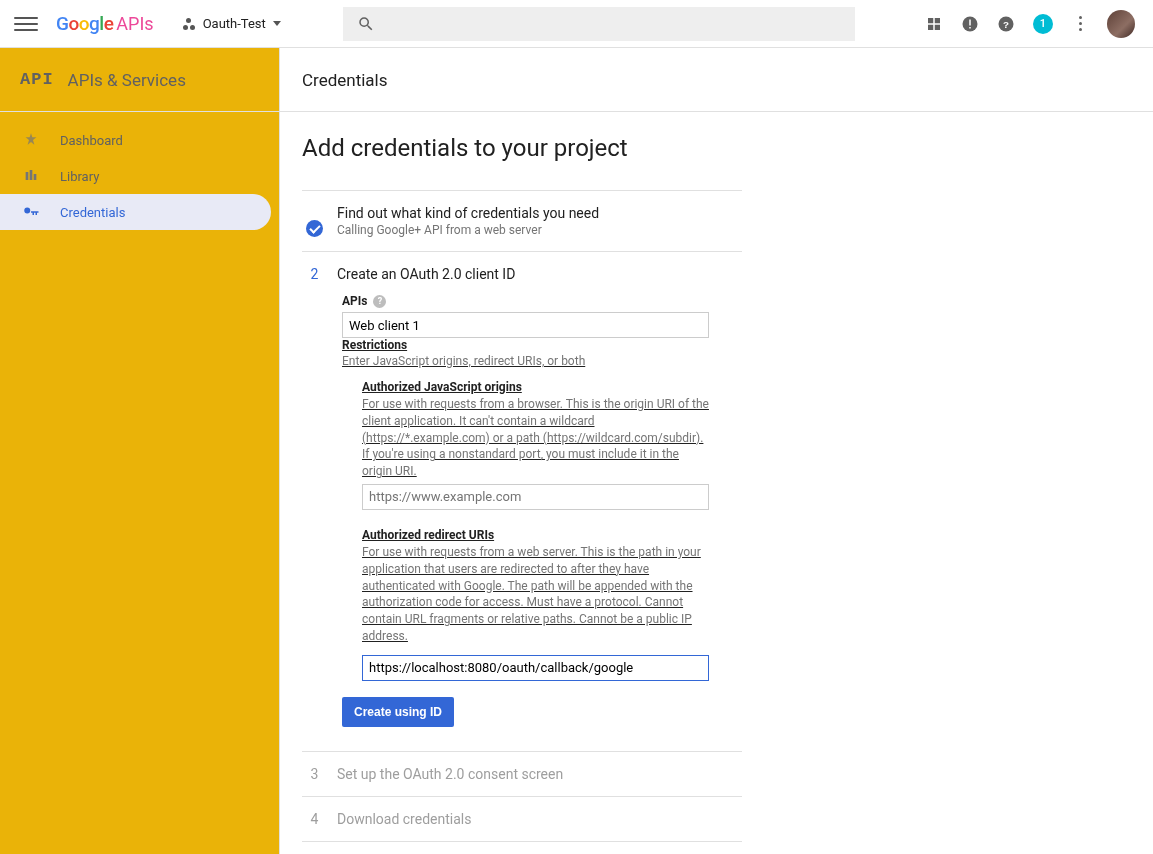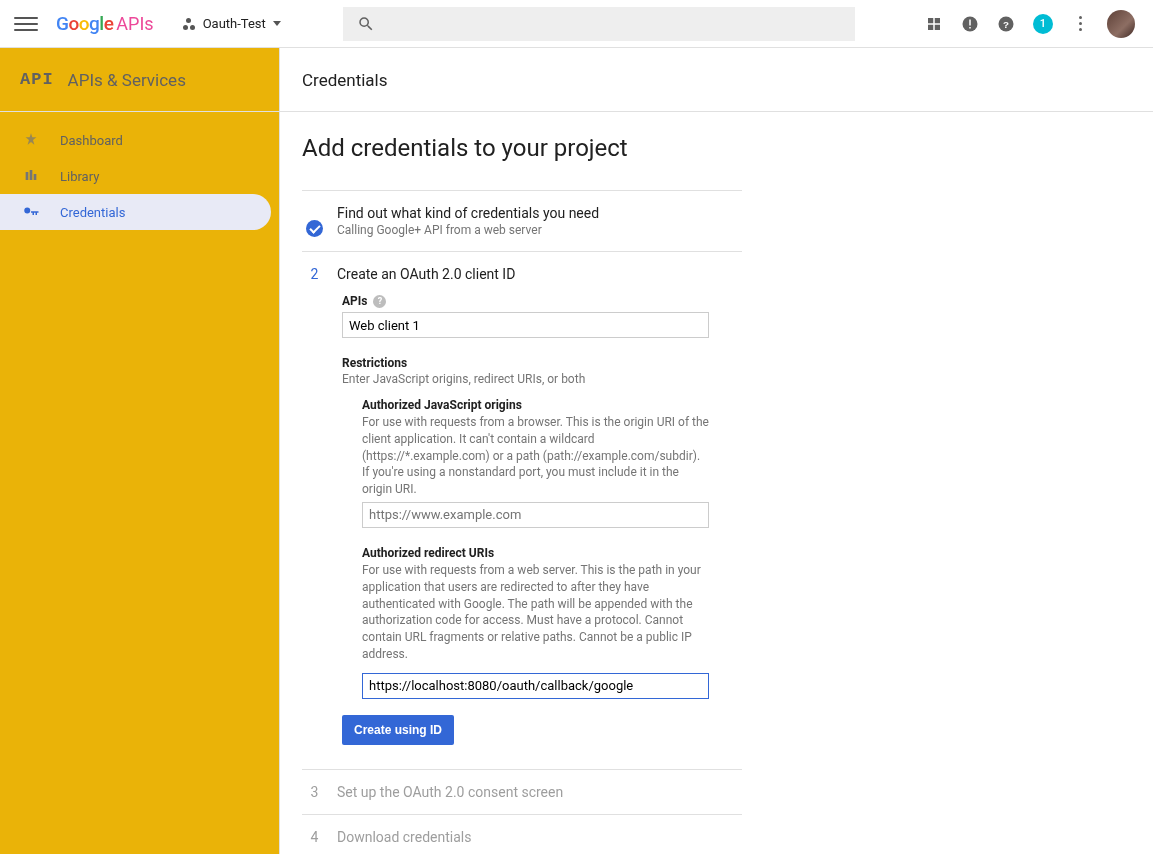--- a/index.html
+++ b/index.html
@@ -53,21 +53,21 @@
   .step-check::after{content:"";width:8px;height:4px;border-left:2px solid #fff;border-bottom:2px solid #fff;transform:rotate(-45deg);margin-top:-2px;}
   .step-title{font-size:14px;color:#212121;font-weight:400;}
   .step-sub{font-size:12px;color:#757575;margin-top:2px;}
   .step.disabled .step-num{color:#9e9e9e;}
   .step.disabled .step-title{color:#9e9e9e;}
   .step-body{padding-left:36px;margin-top:12px;}
   .field-label{font-size:12px;font-weight:700;margin-bottom:4px;display:flex;align-items:center;gap:6px;}
   .help-q{width:13px;height:13px;border-radius:50%;background:#bdbdbd;color:#fff;font-size:9px;display:flex;align-items:center;justify-content:center;}
   .txt-input{width:367px;height:26px;border:1px solid #ccc;padding:0 6px;font-size:13px;font-family:inherit;outline:none;}
   .txt-input.focus{border-color:#3367d6;}
-  .subsection{margin-top:18px;}
+  .subsection{text-decoration:underline;}
   .sub-title{font-size:12px;font-weight:700;}
   .sub-help{font-size:12px;color:#757575;margin-top:2px;}
   .indent{margin-top:12px;padding-left:20px;}
   .field-desc{font-size:12px;color:#757575;margin-top:2px;width:347px;line-height:1.4;}
   .input-row{position:relative;width:347px;margin-top:10px;}
   .input-row .txt-input{width:100%;}
   .clear-x{position:absolute;right:6px;top:5px;color:#888;cursor:pointer;font-size:15px;}
   .btn-primary{background:#3367d6;color:#fff;border:none;height:30px;padding:0 12px;font-size:12px;font-weight:700;cursor:pointer;margin-top:16px;border-radius:2px;}
 
   .g-logo{font-size:19px;font-weight:500;letter-spacing:-0.5px;}
@@ -189,21 +189,21 @@
               <span class="help-q">?</span>
             </div>
             <input class="txt-input" value="Web client 1" style="">
 
             <div class="subsection">
               <div class="sub-title">Restrictions</div>
               <div class="sub-help">Enter JavaScript origins, redirect URIs, or both</div>
 
               <div class="indent">
                 <div class="sub-title">Authorized JavaScript origins</div>
-                <div class="field-desc">For use with requests from a browser. This is the origin URI of the client application. It can't contain a wildcard (https://*.example.com) or a path (path://example.com/subdir). If you're using a nonstandard port, you must include it in the origin URI.</div>
+                <div class="field-desc">For use with requests from a browser. This is the origin URI of the client application. It can't contain a wildcard (https://*.example.com) or a path (https://wildcard.com/subdir). If you're using a nonstandard port, you must include it in the origin URI.</div>
                 <div class="input-row" style="margin-top:4px;">
                   <input class="txt-input" placeholder="https://www.example.com" style="">
                 </div>
               </div>
 
               <div class="indent" style="margin-top:18px;">
                 <div class="sub-title">Authorized redirect URIs</div>
                 <div class="field-desc">For use with requests from a web server. This is the path in your application that users are redirected to after they have authenticated with Google. The path will be appended with the authorization code for access. Must have a protocol. Cannot contain URL fragments or relative paths. Cannot be a public IP address.</div>
                 <div class="input-row">
                   <input class="txt-input focus" value="https://localhost:8080/oauth/callback/google" style="">

